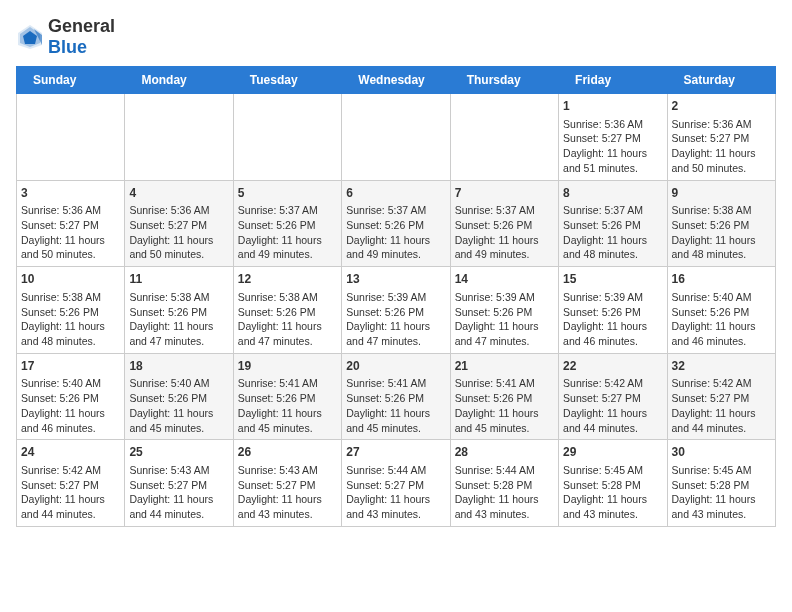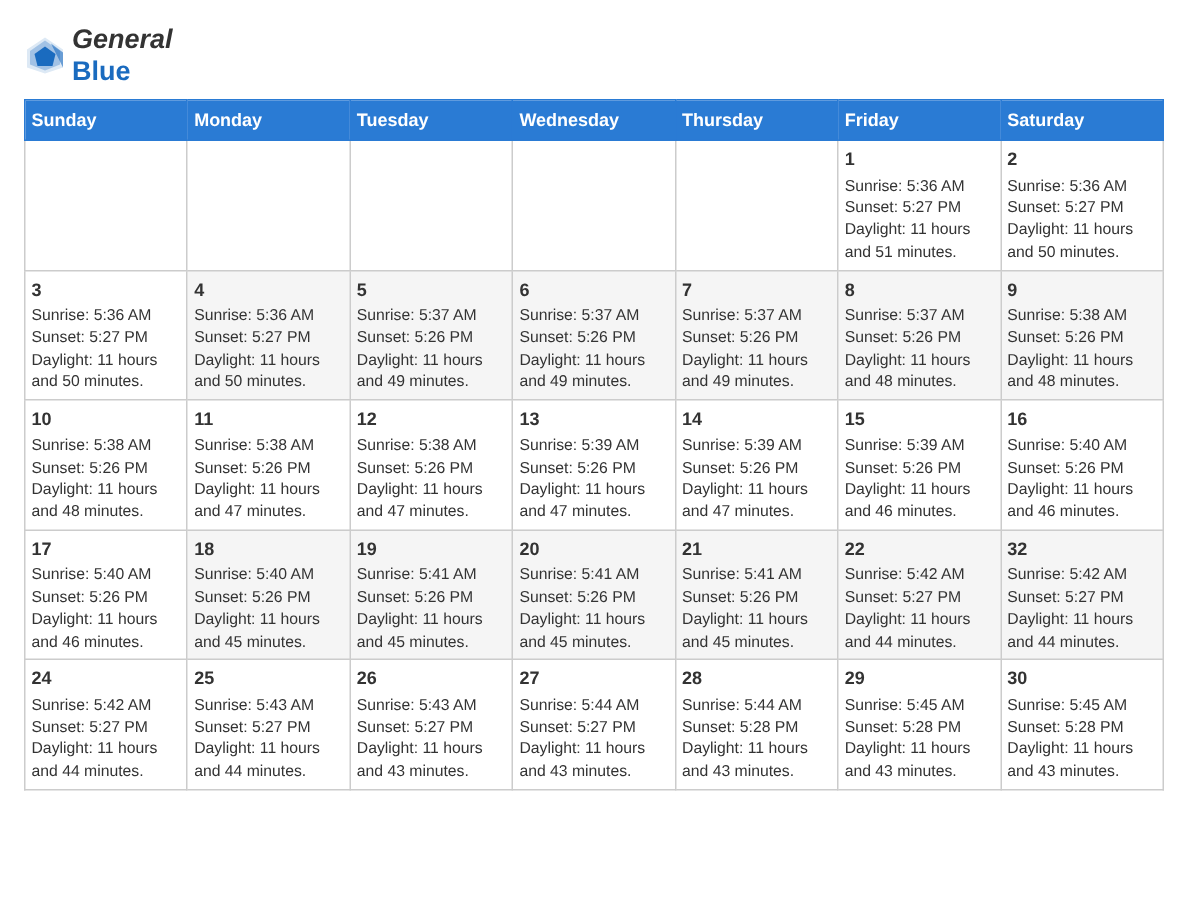--- a/index.html
+++ b/index.html
@@ -18,21 +18,20 @@
     }
     .logo {
       display: flex;
       align-items: center;
       gap: 4px;
     }
     .logo-text-general {
       font-size: 18px;
       font-weight: bold;
       color: #333;
-      font-style: italic;
     }
     .logo-text-blue {
       font-size: 18px;
       font-weight: bold;
       color: #1a6bbf;
     }
     .logo-icon {
       width: 28px;
       height: 28px;
     }
@@ -51,21 +50,21 @@
     }
     .calendar-table {
       width: 100%;
       border-collapse: collapse;
       margin-top: 8px;
       font-size: 11px;
     }
     .calendar-table th {
       background-color: #2a7bd4;
       color: #fff;
-      padding: 6px 4px;
+      padding: 6px 16px;
       text-align: left;
       font-size: 12px;
       font-weight: bold;
       border: 1px solid #2a7bd4;
     }
     .calendar-table td {
       border: 1px solid #ccc;
       padding: 4px 4px;
       vertical-align: top;
       width: calc(100% / 7);

